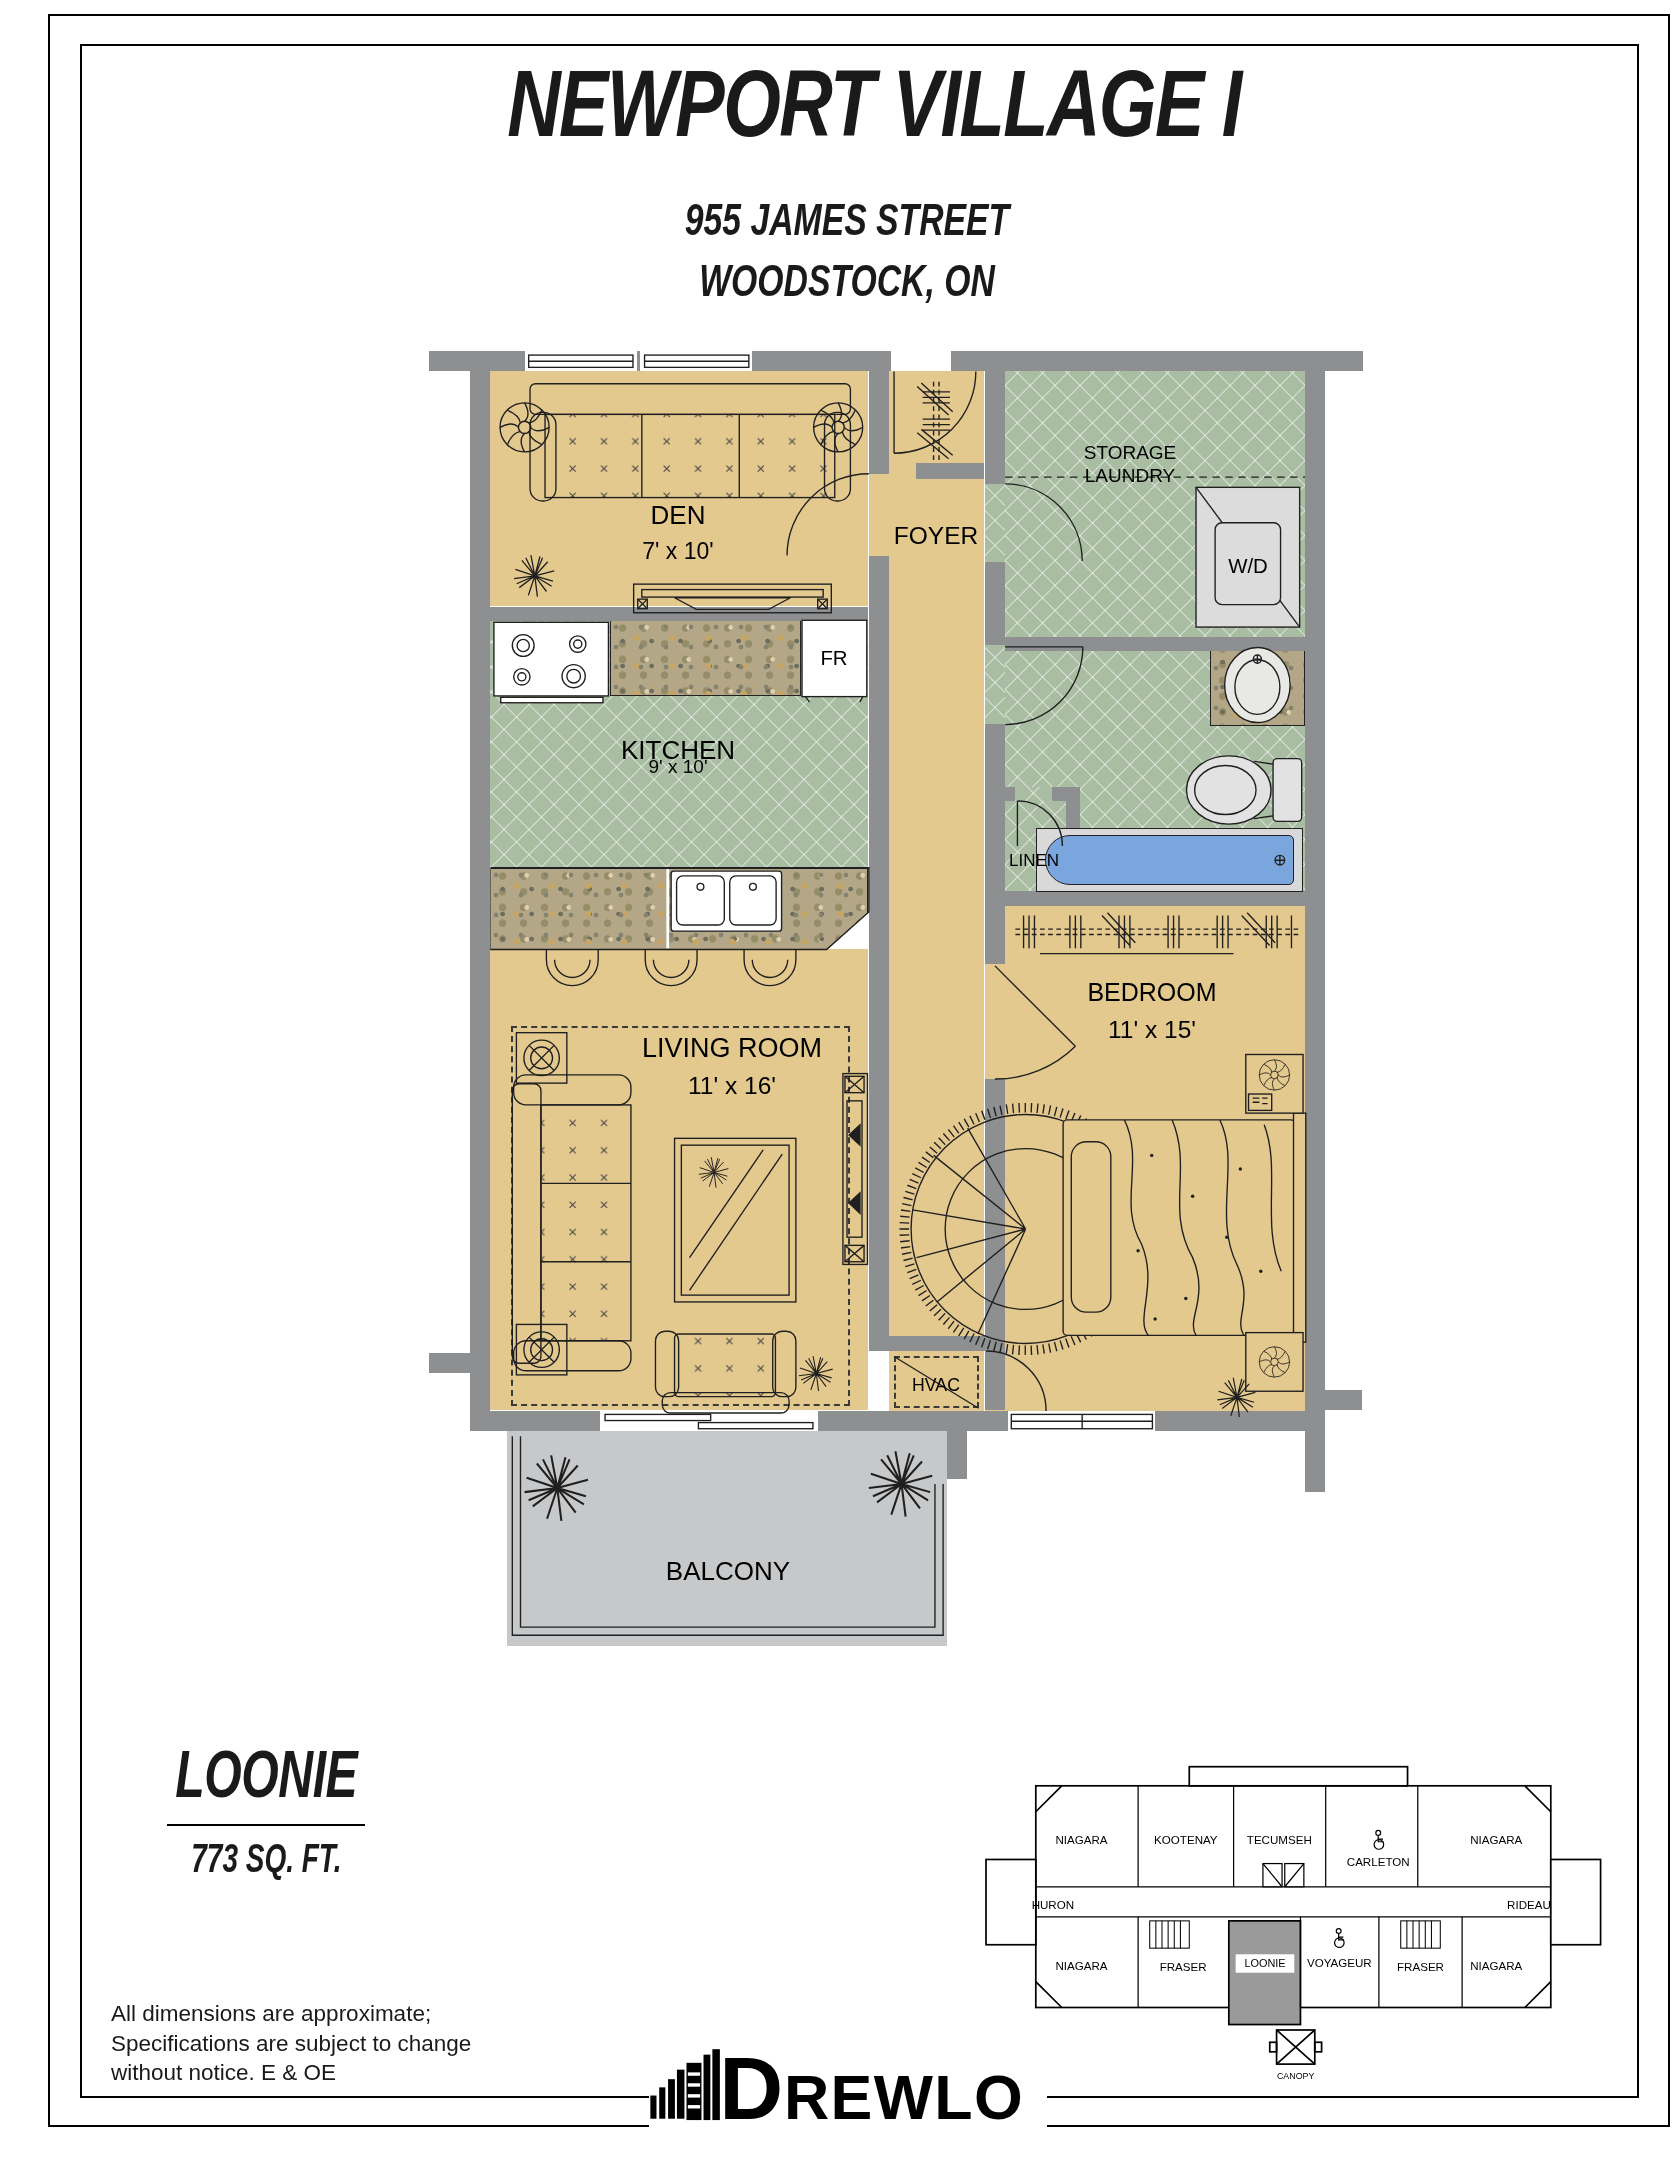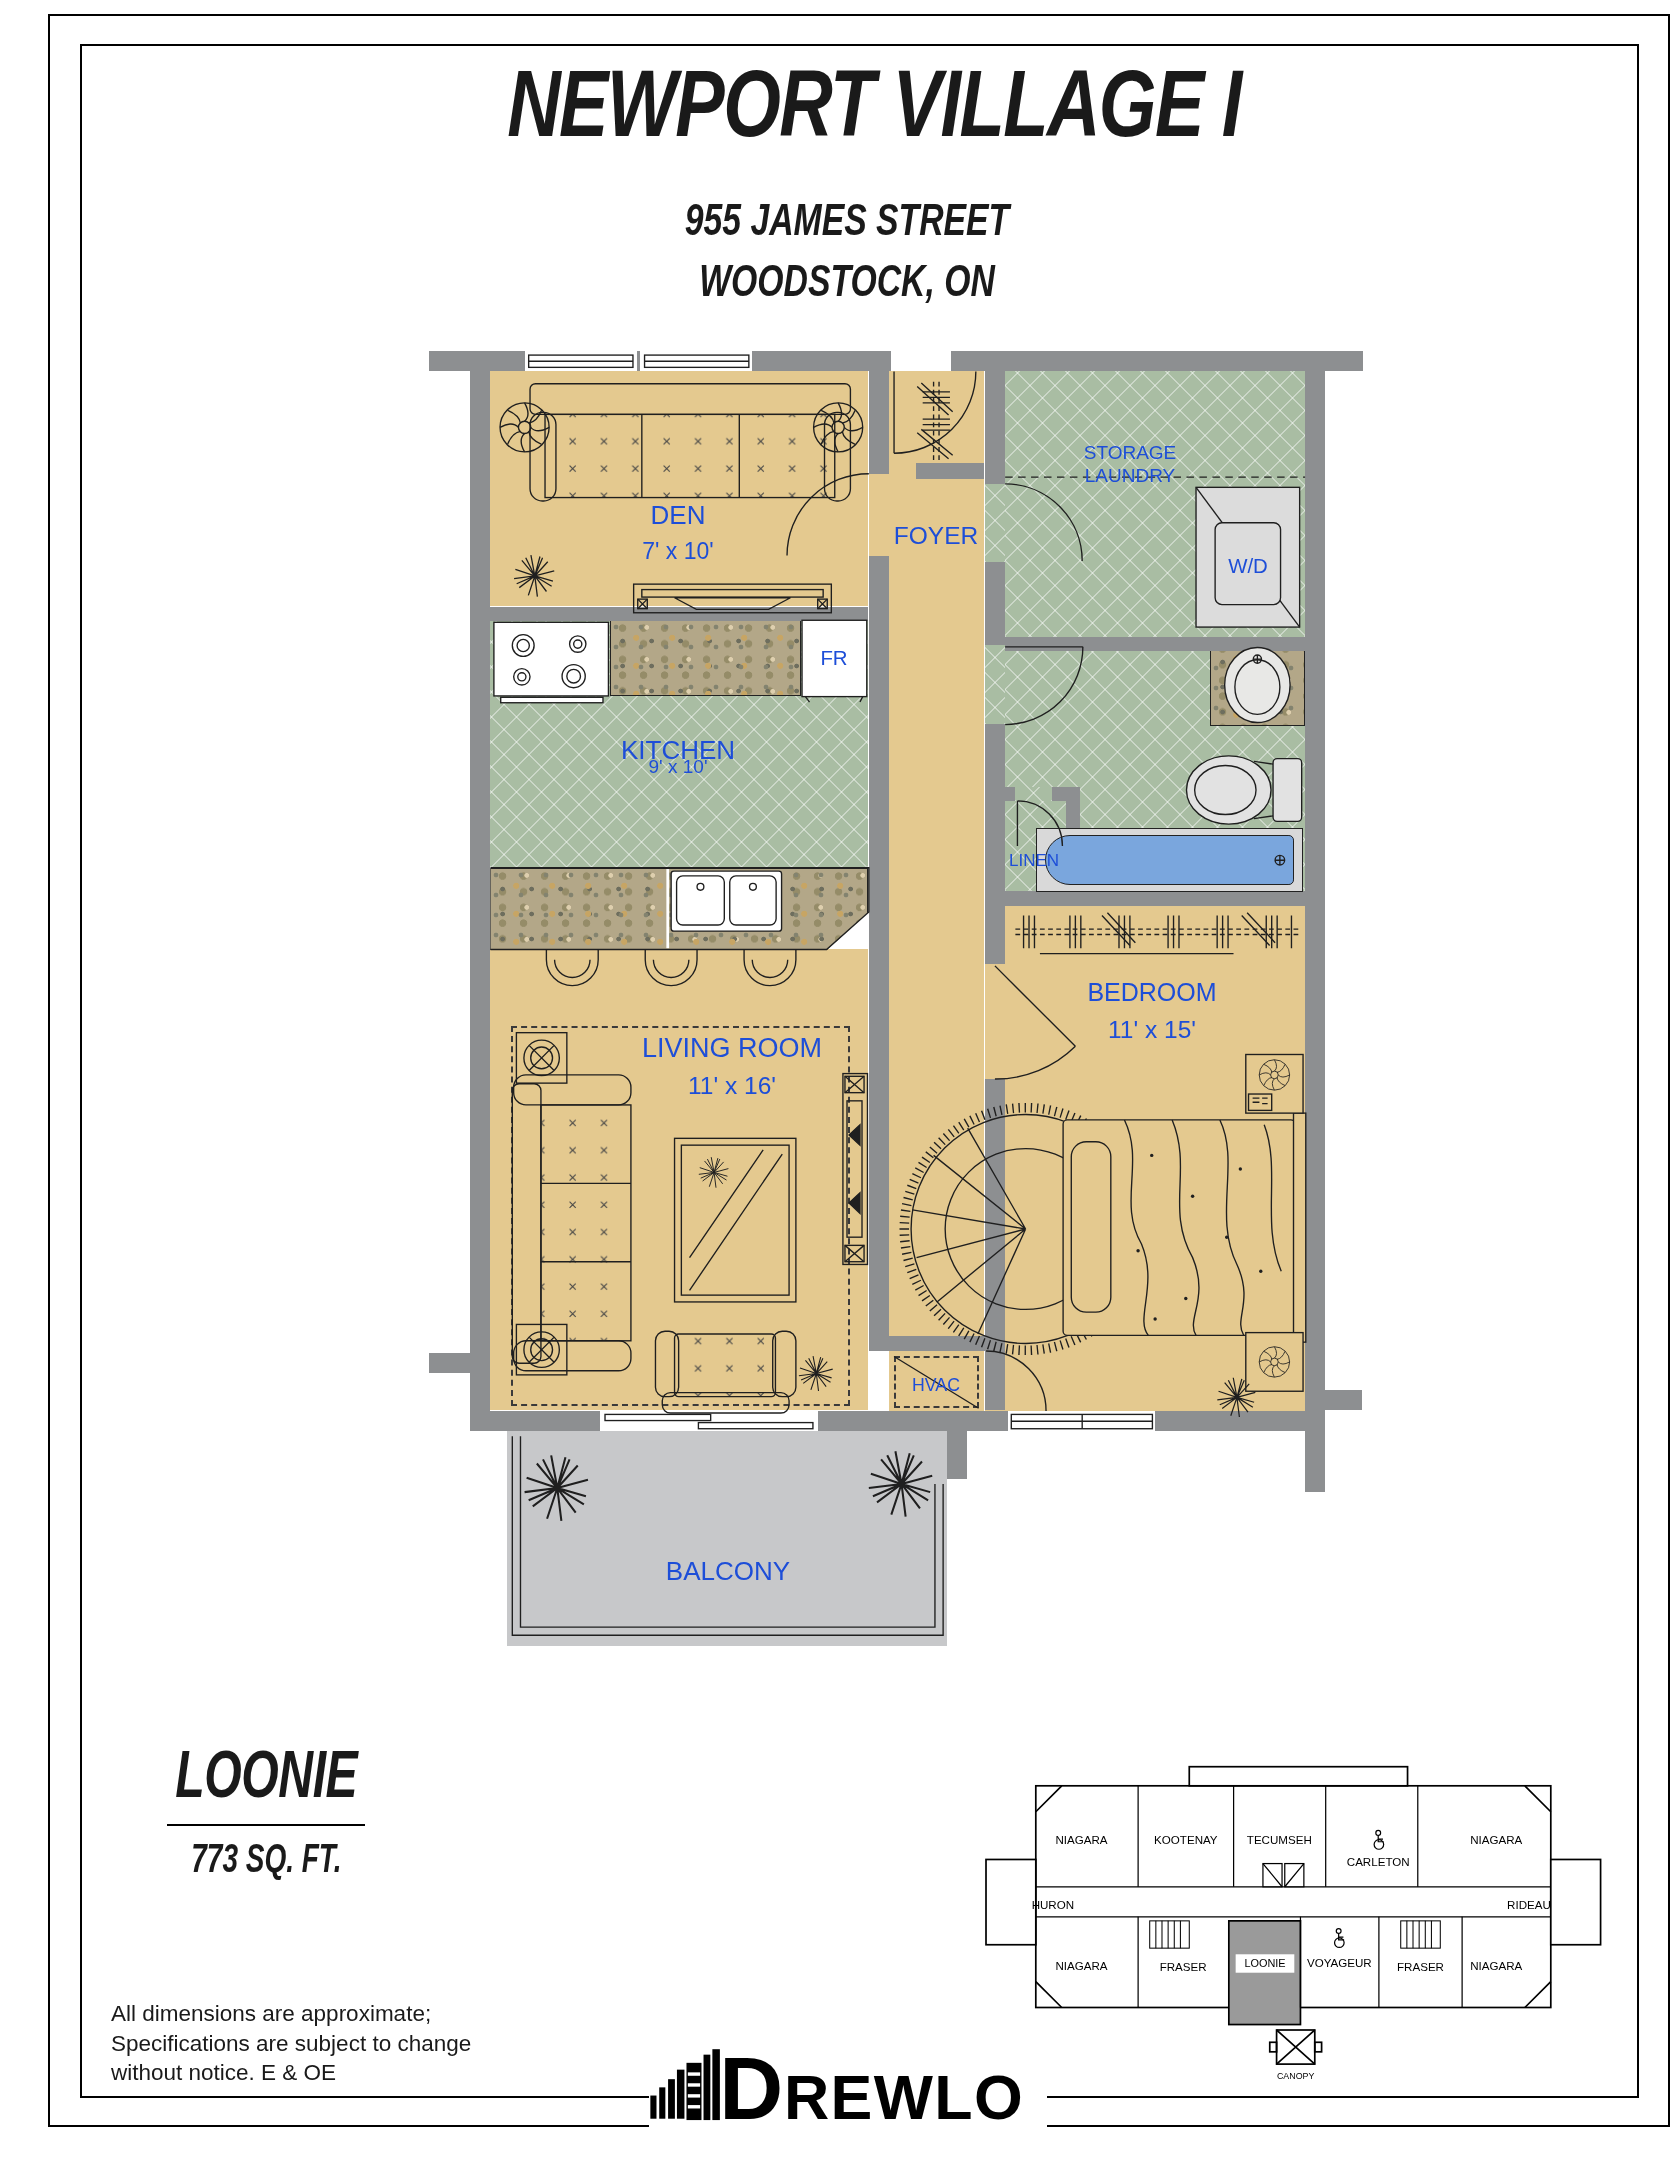--- a/index.html
+++ b/index.html
@@ -31,21 +31,21 @@
     radial-gradient(circle at 70% 60%, #c7a564 0 2.7px, transparent 3.4px),
     radial-gradient(circle at 40% 80%, #6e6e5e 0 2px, transparent 2.7px),
     radial-gradient(circle at 85% 20%, #decfae 0 2px, transparent 2.7px),
     radial-gradient(circle at 55% 45%, #958c68 0 3.4px, transparent 4.1px);
     background-size:25px 20px,36px 28px,29px 25px,42px 32px,21px 15.7px;}
   .balcony-floor{background:#c7c8ca;}
   .tub-surround{background:#d9d9d9;border:1.4px solid #222;}
   .tub-inner{background:#7aa6dd;border:1.4px solid #222;border-radius:27px 5.5px 5.5px 27px;}
   .rug-dash{border:2px dashed #3a3a3a;}
   .hvac-dash{border:2px dashed #3a3a3a;}
-  .plan-label{position:absolute;transform:translate(-50%,-50%);white-space:nowrap;color:#1d4ed8;}
+  .plan-label{position:absolute;transform:translate(-50%,-50%);white-space:nowrap;color:#000000;}
   .z1{z-index:1}.z2{z-index:2}.z3{z-index:3}.z5{z-index:5}
   #plan-svg{left:0;top:0;z-index:4;}
   
   .unit-box{left:89px;top:1735px;width:354px;text-align:center;}
   .unit-name{font-size:67px;font-weight:700;font-style:italic;transform:scaleX(.72);display:inline-block;letter-spacing:-0.7px;}
   .unit-type{font-size:38px;font-weight:700;font-style:italic;transform:scaleX(.7);display:inline-block;margin-top:19px;}
   .unit-rule{width:198px;border:0;border-top:2px solid #000;margin:12.3px auto 9.5px auto;}
   .unit-area{font-size:40px;font-weight:700;font-style:italic;transform:scaleX(.7);display:inline-block;}
   .disclaimer{left:111px;top:1999px;width:382px;font-size:22.5px;line-height:1.32;text-align:left;}
   

